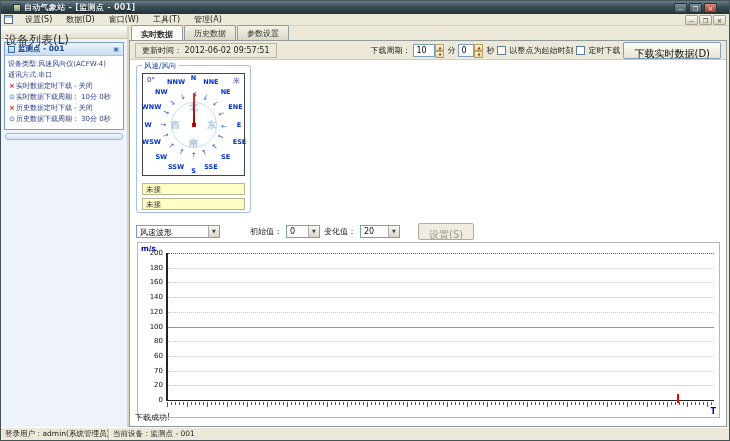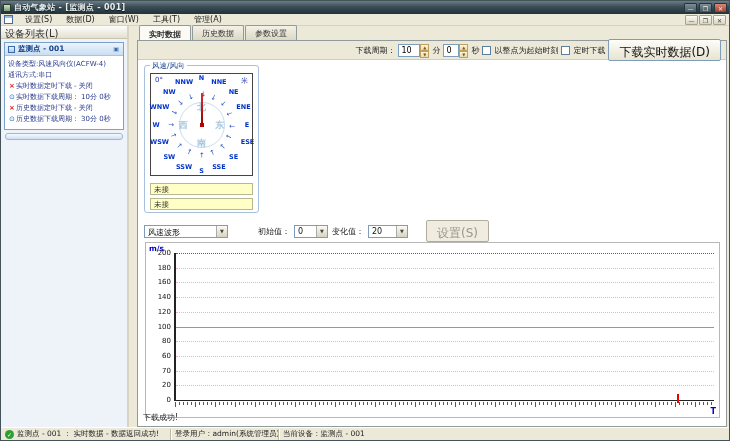--- a/index.html
+++ b/index.html
@@ -2,21 +2,21 @@
 <html><head>
 <meta charset="utf-8">
 <style>
   * { margin:0; padding:0; box-sizing:border-box; }
   html,body { width:730px; height:441px; overflow:hidden; }
   body { font-family:"DejaVu Sans", sans-serif; font-size:8px; color:#222; }
   .app { position:relative; width:730px; height:441px; background:#ece9d8; border:1px solid #44525a; }
 
   
   .titlebar { position:absolute; top:0; left:0; right:0; height:13px;
-    background:linear-gradient(#6a7e86,#3a4c54 45%,#22323a); display:flex; align-items:center; padding:0 2px; }
+    background:linear-gradient(#6a7e86,#3a4c54 45%,#22323a); display:flex; align-items:center; padding:0 12px; }
   .title-icon { width:8px; height:8px; background:linear-gradient(#cfe0c8,#7a9a70); border:1px solid #2a3a2a; margin-right:3px; }
   .title-text { color:#e8eef0; font-size:8px; font-weight:bold; letter-spacing:0.3px; text-shadow:0 1px 1px #10181c; }
   .win-btns { margin-left:auto; display:flex; gap:2px; }
   .win-btn { width:13px; height:10px; font-size:6px; line-height:9px; text-align:center; color:#eee;
     background:linear-gradient(#7c8e96,#46585f); border:1px solid #25353b; border-radius:1px; }
   .win-btn.close { background:linear-gradient(#d98a7a,#a33a28); }
 
   
   .menubar { position:absolute; top:13px; left:0; right:0; height:12px; background:#ece9d8;
     border-bottom:1px solid #d6d2be; display:flex; align-items:center; padding:0 3px; }
@@ -24,57 +24,57 @@
     box-shadow:inset 0 2px 0 #9ab8e0; }
   .menu-item { padding:0 7px; font-size:8px; color:#222; line-height:11px; }
   .mdi-btns { margin-left:auto; display:flex; gap:1px; }
   .mdi-btn { width:13px; height:10px; font-size:6px; line-height:9px; text-align:center; color:#444;
     background:linear-gradient(#fbfaf4,#d8d4c0); border:1px solid #a8a490; border-radius:1px; }
 
   
   .sidebar { position:absolute; top:25px; left:0; width:128px; bottom:13px; background:#eef3fa;
     border-right:2px solid #d8d4c2; }
   .sidebar-header { height:13px; background:linear-gradient(#fdfdfa,#e4e0d0); border-bottom:1px solid #c8c4b0;
-    font-size:10px; color:#333; padding:1px 4px; }
+    font-size:12px; color:#333; padding:6px 4px; }
   .device-panel { margin:3px; border:1px solid #7ba0cc; background:#fff; }
   .dp-header { height:13px; background:linear-gradient(#ecf4fc,#cadef2); display:flex; align-items:center;
     padding:0 3px; border-bottom:1px solid #a8c4e0; }
   .dp-icon { width:7px; height:7px; border:1px solid #3a6aaa; background:linear-gradient(#e8f2fc,#aacbe8); margin-right:3px; }
   .dp-title { font-size:7.5px; font-weight:bold; color:#15428b; flex:1; }
   .dp-pin { width:8px; height:8px; font-size:6px; line-height:8px; text-align:center; color:#3a6aaa; }
   .dp-body { padding:3px 2px 4px 3px; }
   .dp-line { font-size:7px; color:#2b3b8c; line-height:11px; white-space:nowrap; }
   .dp-line .x-mark { color:#d22; font-weight:bold; margin:0 1px; }
   .dp-line .clock { color:#2868c8; margin:0 1px; }
   .sidebar-scrollbar { margin:1px 4px; height:7px; background:linear-gradient(#f4f9ff,#cfe0f2);
     border:1px solid #9db8d8; border-radius:3px; }
 
   
-  .main { position:absolute; top:25px; left:128px; right:0; bottom:13px; background:#ece9d8;margin-left:8px; }
+  .main { position:absolute; top:25px; left:128px; right:0; bottom:13px; background:#ece9d8; }
   .tabstrip { height:14px; display:flex; align-items:flex-end; padding-left:2px; }
   .tab { padding:2px 9px 1px; font-size:8px; border:1px solid #919b9c; border-bottom:none;
     background:linear-gradient(#f4f2e8,#dcd8c4); border-radius:2px 2px 0 0; margin-right:1px; color:#333; }
   .tab.active { background:#fbfaf5; padding-top:3px; position:relative; top:1px; font-weight:bold; }
   .tabpage { position:absolute; top:14px; left:0; right:2px; bottom:0; background:#fff; border:1px solid #919b9c; }
 
   
   .toolbar { height:19px; background:#ece9d8; border-bottom:1px solid #d0ccb8; display:flex;
     align-items:center; padding:0 5px; gap:3px; font-size:8px; }
   .time-box { border:1px solid #bcb69e; background:#ece9d8; padding:1px 6px; font-size:8px; color:#222; }
   .tb-right { margin-left:auto; display:flex; align-items:center; gap:3px; }
   .spin { display:inline-flex; height:13px; }
   .spin input { width:22px; height:13px; border:1px solid #7b9ebd; font-size:8px; padding:0 2px;
     font-family:"DejaVu Sans",sans-serif; }
   .spin input.narrow { width:16px; }
   .spin-btns { display:flex; flex-direction:column; width:9px; }
   .spin-btn { flex:1; font-size:4px; line-height:5px; text-align:center; color:#7a5a10;
     background:linear-gradient(#fdf5e0,#ecd9a8); border:1px solid #c0a060; }
   .checkbox { width:9px; height:9px; background:#fff; border:1px solid #5a7da0; display:inline-block; }
   .cb-label { font-size:8px; color:#222; }
-  .xp-btn { height:22px; padding:4px 10px; font-size:12px; color:#111; font-family:"DejaVu Sans",sans-serif;
+  .xp-btn { height:17px; padding:4px 10px; font-size:10px; color:#111; font-family:"DejaVu Sans",sans-serif;
     background:linear-gradient(#fdfdfa,#e8e4d0); border:1px solid #7f9db9; border-radius:2px; }
   .xp-btn.disabled { color:#9a968a; background:#f0ede0; border-color:#b0ac9c; }
 
   
   .wind-group { position:absolute; left:6px; top:24px; width:115px; height:148px;
     border:1px solid #a8c0dc; border-radius:3px; }
   .wind-legend { position:absolute; top:-5px; left:5px; background:#fff; padding:0 2px;
     font-size:7.5px; color:#16408a; }
   .compass-box { position:absolute; left:5px; top:7px; width:103px; height:103px;
     border:1px solid #444; background:#fff; }
@@ -182,20 +182,24 @@
   <div class="main">
     <div class="tabstrip">
       <span class="tab active">实时数据</span>
       <span class="tab">历史数据</span>
       <span class="tab">参数设置</span>
     </div>
 
     <div class="tabpage">
 
       <div class="toolbar">
+        <span class="time-box">
+          <span>更新时间：</span>
+          <span>2012-06-02 09:57:51</span>
+        </span>
         <span class="tb-right">
           <span class="ctl-label">下载周期：</span>
           <span class="spin">
             <input value="10" style="">
             <span class="spin-btns">
               <span class="spin-btn">▲</span>
               <span class="spin-btn">▼</span>
             </span>
           </span>
           <span class="ctl-label">分</span>
@@ -311,24 +315,20 @@
         <div class="xticks2"></div>
         <span class="cursor-tick"></span>
         <span class="xlab">T</span>
       </div>
 
       <div class="dl-status">下载成功!</div>
     </div>
   </div>
 
   <div class="statusbar">
-    <span class="sb-panel sb-1">
-      <span class="sb-check">✓</span>
-      <span>监测点 - 001 ： 实时数据 - 数据返回成功!</span>
-    </span>
     <span class="sb-panel sb-2">
       <span>登录用户：</span>
       <span>admin(系统管理员)</span>
     </span>
     <span class="sb-panel sb-3">
       <span>当前设备：</span>
       <span>监测点 - 001</span>
     </span>
   </div>
 

